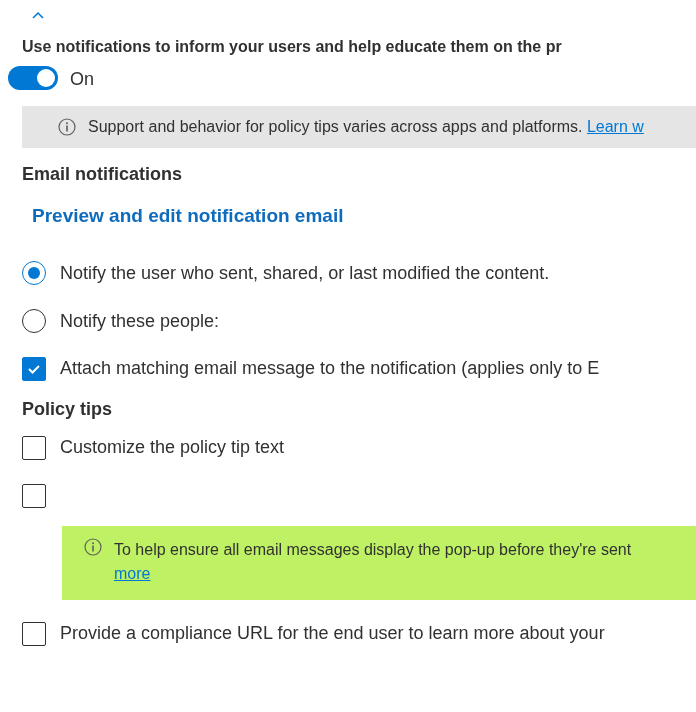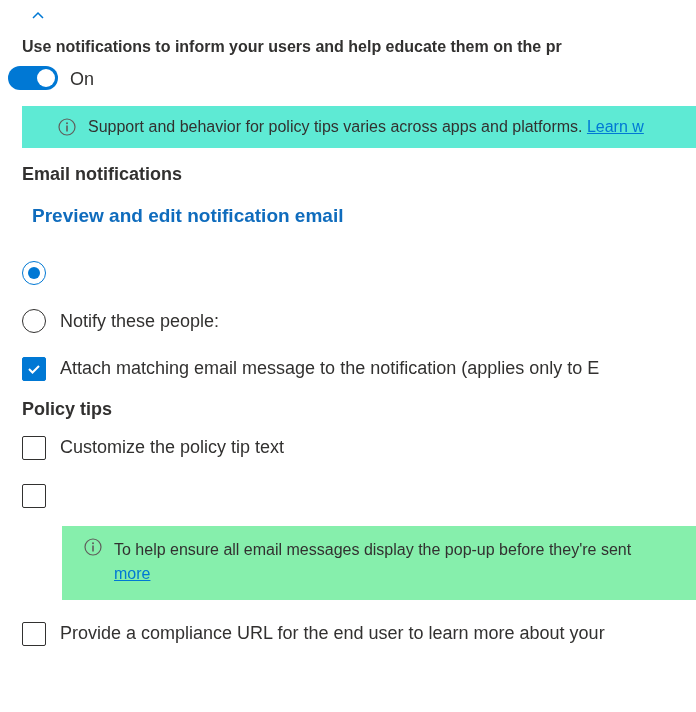--- a/index.html
+++ b/index.html
@@ -63,21 +63,21 @@
       border-radius: 50%;
       position: absolute;
       top: 3px;
       right: 3px;
     }
     .toggle-label {
       font-size: 18px;
       color: #323130;
     }
     .info-banner {
-      background: #5eead4;
+      background: #e5e5e5;
       display: flex;
       align-items: center;
       gap: 12px;
       padding: 12px 16px 12px 36px;
       margin: 4px 0 16px 22px;
       white-space: nowrap;
     }
     .info-icon {
       width: 18px;
       height: 18px;
@@ -166,21 +166,21 @@
       font-size: 18px;
       color: #323130;
       padding-top: 1px;
     }
     .policy-tips-title {
       font-size: 18px;
       font-weight: 700;
       padding: 0 22px 10px 22px;
     }
     .nested-info-banner {
-      background: #86efac;
+      background: #bef264;
       display: flex;
       align-items: flex-start;
       gap: 12px;
       padding: 12px 32px 14px 22px;
       margin: 0 0 16px 62px;
       white-space: nowrap;
     }
     .nested-info-text {
       font-size: 16px;
       color: #323130;
@@ -227,20 +227,21 @@
 </div>
 
 <div class="subsection-title">Email notifications</div>
 
 <span class="preview-link">Preview and edit notification email</span>
 
 <div class="radio-row">
   <div class="radio selected">
     <div class="radio-dot"></div>
   </div>
+  <span class="radio-label">Notify the user who sent, shared, or last modified the content.</span>
 </div>
 
 <div class="radio-row">
   <div class="radio"></div>
   <span class="radio-label">Notify these people:</span>
 </div>
 
 <div class="checkbox-row">
   <div class="checkbox checked">
     <svg width="16" height="16" viewBox="0 0 16 16">

